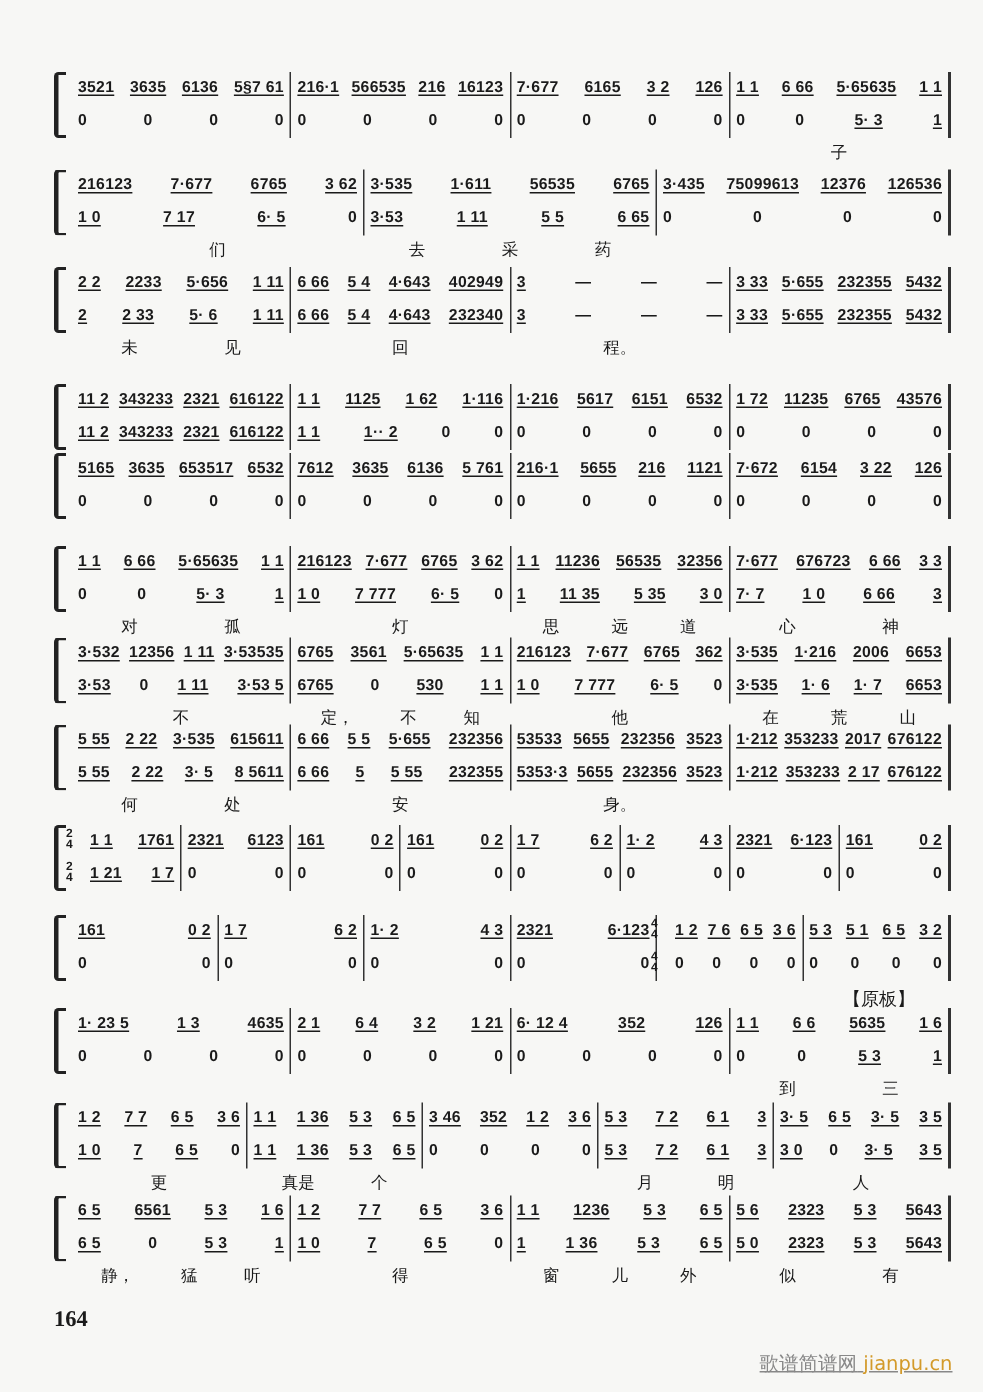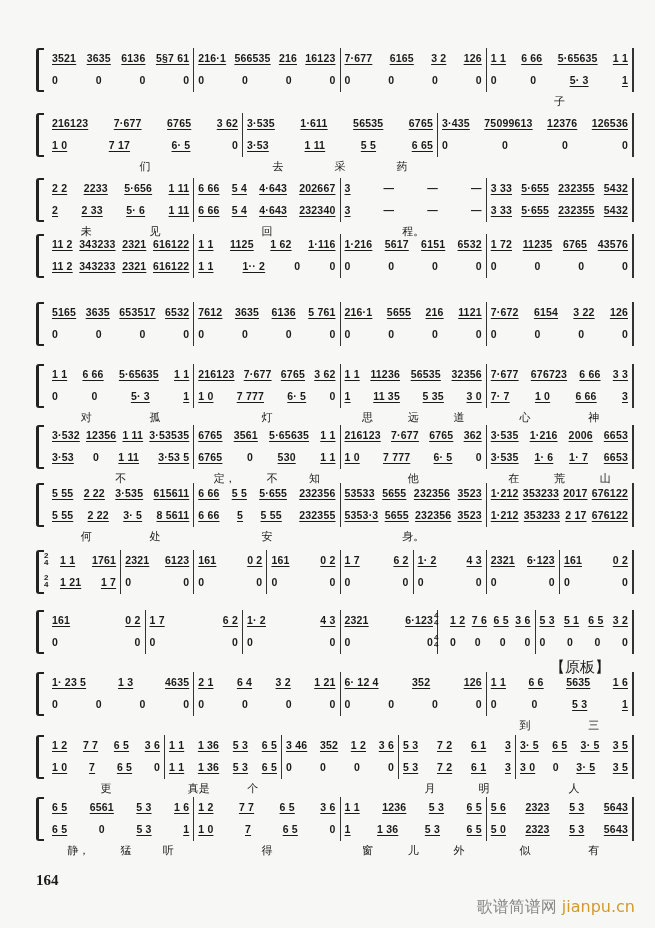--- a/index.html
+++ b/index.html
@@ -17,23 +17,23 @@
     .measure:last-child { border-right: 2px solid #333; }
     .row { position: absolute; left: 4px; right: 4px; display: flex; justify-content: space-between; white-space: nowrap; font-size: 10.5px; font-weight: bold; letter-spacing: 0.2px; }
     .row.top { top: 4px; }
     .row.bot { top: 26px; }
     .beat { text-decoration: underline; text-underline-offset: 2px; }
     .beat.plain { text-decoration: none; }
     .lyrics { position: absolute; top: 46px; left: 4px; right: 4px; display: flex; justify-content: space-around; font-size: 11px; font-family: "DejaVu Sans", sans-serif; }
     .timesig { position: absolute; left: -4px; font-size: 8px; font-weight: bold; line-height: 7px; text-align: center; }
     .timesig.t { top: 2px; }
     .timesig.b { top: 24px; }
-    .marker { position: absolute; top: -14px; right: 22px; font-size: 15px; font-family: "DejaVu Sans", sans-serif; }
+    .marker { position: absolute; top: -14px; right: 22px; font-size: 12px; font-family: "DejaVu Sans", sans-serif; }
     .page-number { position: absolute; left: 36px; top: 860px; font-size: 15px; font-weight: bold; font-family: "Liberation Serif", serif; margin-top: 12px; }
-    .watermark { position: absolute; right: 20px; bottom: 10px; font-size: 16px; font-family: "DejaVu Sans", sans-serif; color: #888; }
+    .watermark { position: absolute; right: 20px; bottom: 10px; font-size: 13px; font-family: "DejaVu Sans", sans-serif; color: #888; text-decoration: underline; }
     .watermark .site { color: #d39a2a; }
   </style>
 </head>
 <body>
 
 <div class="page" id="page">
     <div class="system" style="top: 48px; height: 44px; text-align: right;">
       <div class="bracket"></div>
       <div class="measures">
         <div class="measure">
@@ -171,21 +171,21 @@
           <div class="lyrics">
             <span>未</span>
             <span>见</span>
           </div>
         </div>
         <div class="measure">
           <div class="row top">
             <span class="beat">6 66</span>
             <span class="beat">5 4</span>
             <span class="beat">4·643</span>
-            <span class="beat">202667</span>
+            <span class="beat">402949</span>
           </div>
           <div class="row bot">
             <span class="beat">6 66</span>
             <span class="beat">5 4</span>
             <span class="beat">4·643</span>
             <span class="beat">232340</span>
           </div>
           <div class="lyrics">
             <span>回</span>
           </div>
@@ -216,21 +216,21 @@
           </div>
           <div class="row bot">
             <span class="beat">3 33</span>
             <span class="beat">5·655</span>
             <span class="beat">232355</span>
             <span class="beat">5432</span>
           </div>
         </div>
       </div>
     </div>
-    <div class="system" style="top: 234px; height: 44px; text-decoration: underline;">
+    <div class="system" style="top: 256px; height: 44px; text-decoration: underline;">
       <div class="bracket"></div>
       <div class="measures">
         <div class="measure">
           <div class="row top">
             <span class="beat">11 2</span>
             <span class="beat">343233</span>
             <span class="beat">2321</span>
             <span class="beat">616122</span>
           </div>
           <div class="row bot">

